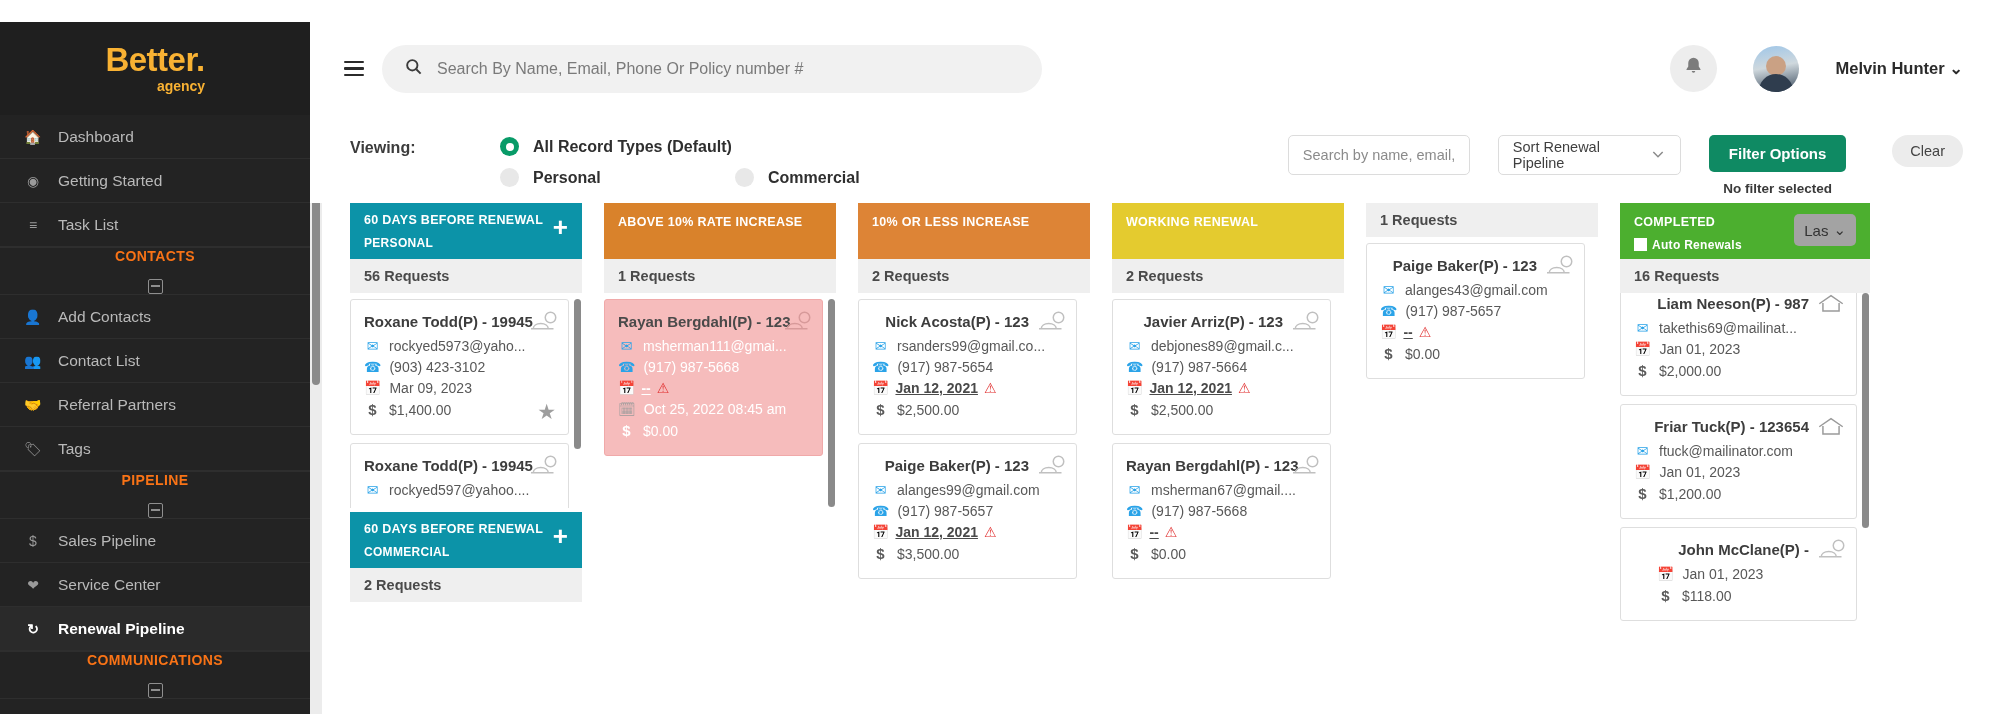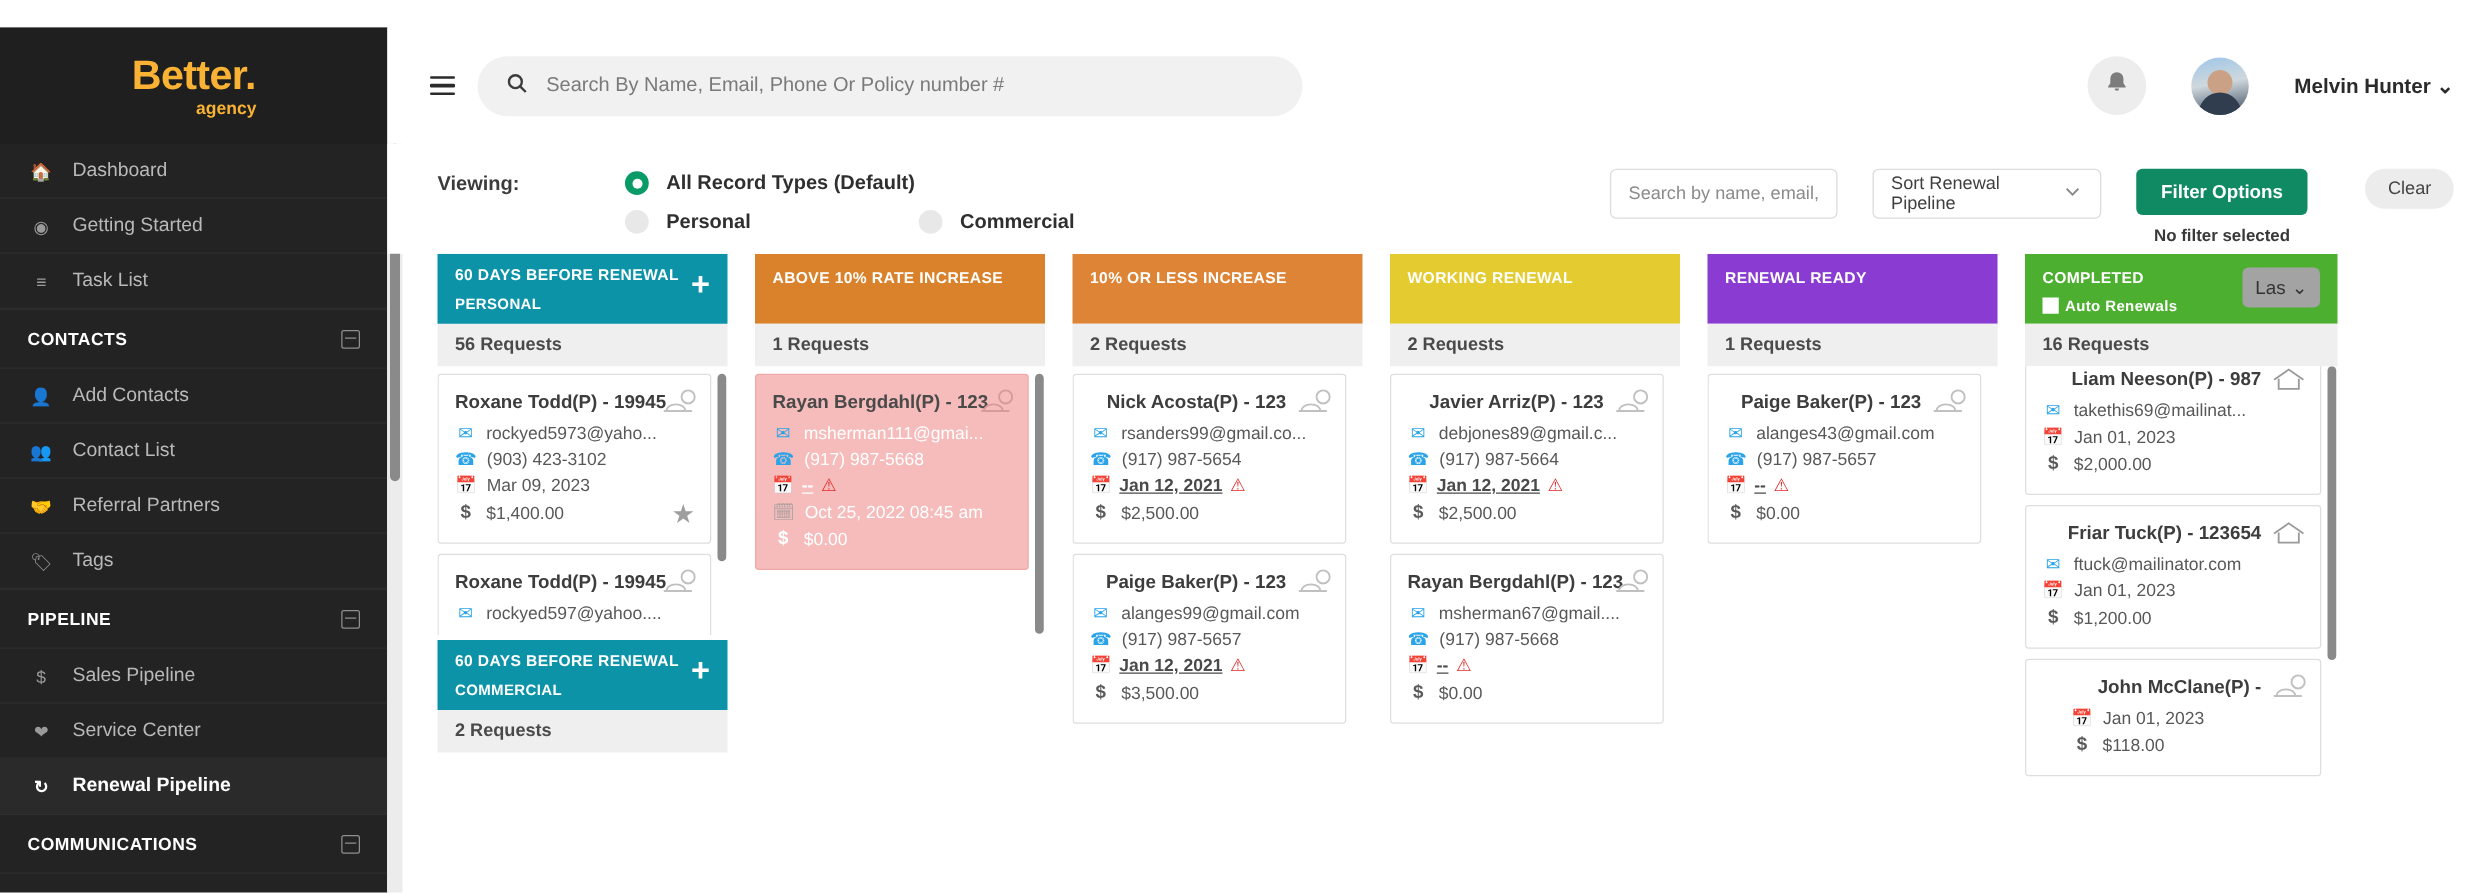--- a/index.html
+++ b/index.html
@@ -27,23 +27,24 @@
     height: 44px; padding: 0 0 0 22px;
     font-size: 15.5px; color: #b9b9b9;
     border-bottom: 1px solid #2e2e2e;
   }
   .nav-item.active { color: #ffffff; font-weight: bold; background: #2a2a2a; }
   .nav-item .ico { width: 22px; display: flex; justify-content: center; align-items: center; color: #9a9a9a; font-size: 14px; }
   .nav-item.active .ico { color: #ffffff; }
   .nav-section {
     display: flex; align-items: center; justify-content: space-between;
     height: 48px; padding: 0 22px;
-    font-size: 14px; font-weight: bold; color: #ffffff;
+    font-size: 14px; font-weight: bold; color: #f97316;
     letter-spacing: 0.4px; border-bottom: 1px solid #2e2e2e;
     border-top: 1px solid #2e2e2e;
+    flex-direction: column;
   }
   .collapse-box {
     width: 15px; height: 15px; border: 1.6px solid #8f8f8f;
     border-radius: 2px; position: relative;
   }
   .collapse-box::after {
     content: ""; position: absolute; left: 2px; right: 2px; top: 5.2px;
     height: 1.8px; background: #8f8f8f;
   }
 
@@ -560,23 +561,20 @@
               </div>
             <div class="crow">
                 <span class="gi money">$</span>
                 <span>$0.00</span>
               </div>
           </div>
         </div>
       </div>
 
       <div class="column">
-        <div class="col-head" style="background:#8a3bd1;">
-          <div class="col-title">RENEWAL READY</div>
-        </div>
         <div class="col-count">1 Requests</div>
         <div class="col-body">
           <div class="card">
             <div class="card-title">Paige Baker(P) - 123</div>
             <span class="policy-icon">
               <svg width="30" height="24" viewBox="0 0 40 30" fill="none" stroke="#c0c0c0" stroke-width="2">
                 <path d="M4 24h30M7 24c0-4 4-7 10-7s10 3 10 7"></path>
                   <circle cx="30" cy="9" r="7"></circle>
               </svg>
             </span>

